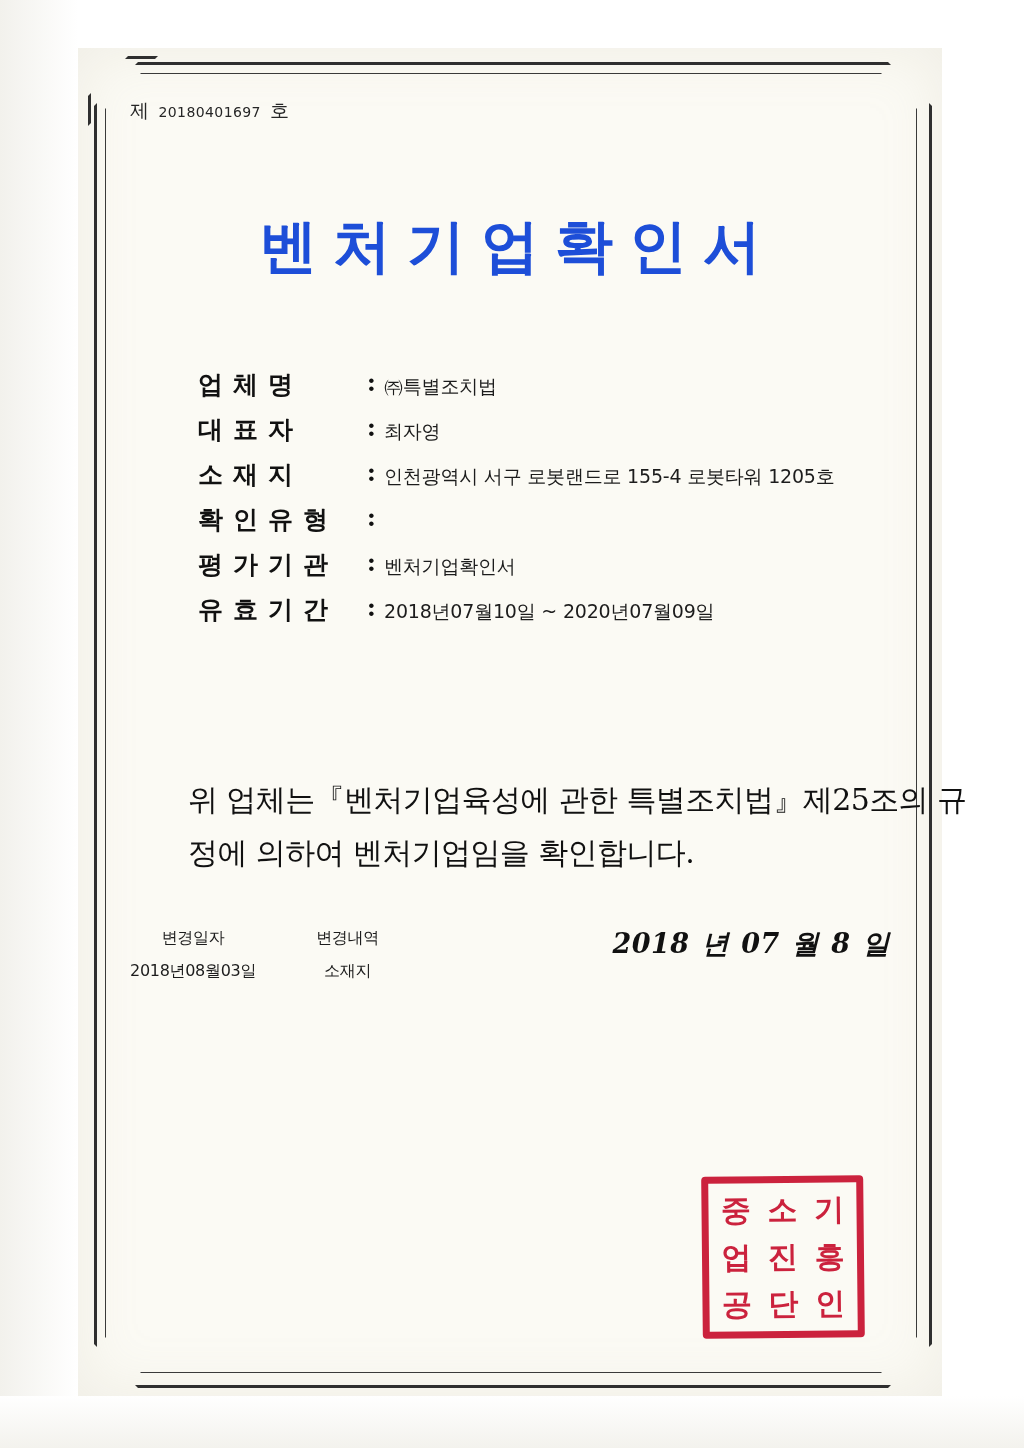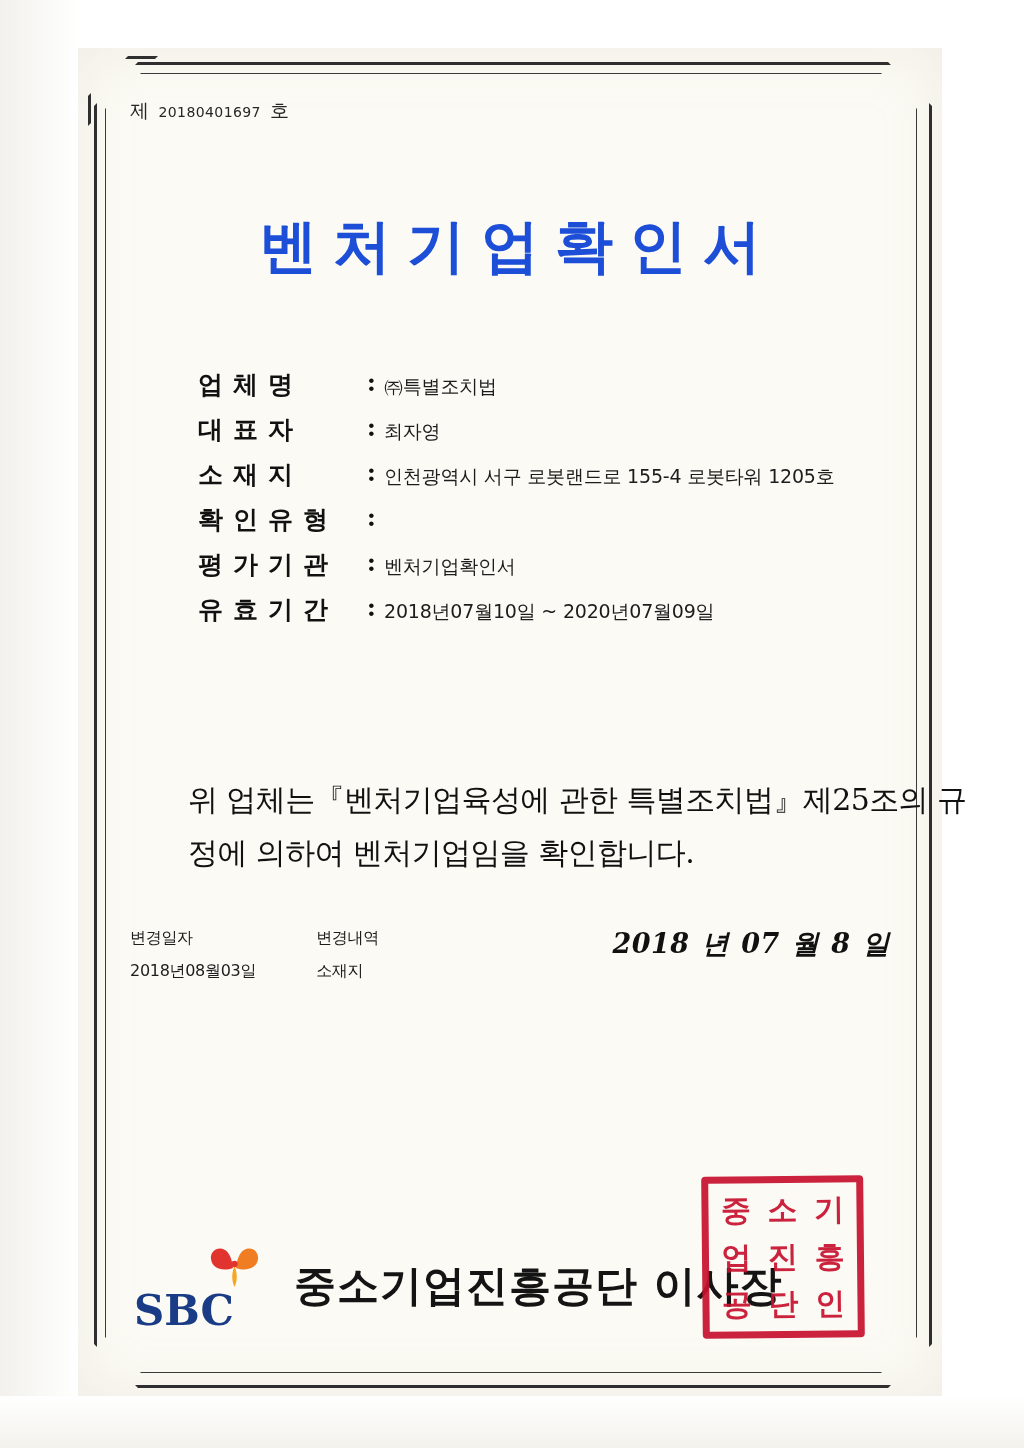--- a/index.html
+++ b/index.html
@@ -149,21 +149,21 @@
   
   .changes {
     position: absolute;
     left: 52px;
     top: 880px;
     display: flex;
     gap: 60px;
     font-size: 16px;
     color: #1c1c1c;
   }
-  .changes .col { display: flex; flex-direction: column; gap: 12px; }
+  .changes .col { display: flex; flex-direction: column; gap: 12px; align-items: center; }
   .changes .hd { letter-spacing: -0.3px; }
   .changes .vl { letter-spacing: -0.3px; }
 
   
   .issue-date {
     position: absolute;
     right: 52px;
     top: 878px;
     font-family: "DejaVu Serif", "Liberation Serif", serif;
     font-size: 27px;
@@ -344,32 +344,20 @@
 
     <div class="issue-date">
       <span>2018</span>
       <span>년</span>
       <span>07</span>
       <span>월</span>
       <span>8</span>
       <span>일</span>
     </div>
 
-    <div class="footer">
-      <div class="sbc-logo">
-        <svg class="butterfly" viewBox="0 0 58 46">
-          <path d="M27 26 C16 30 6 26 5 17 C4 9 12 4 19 8 C24 11 26 18 27 26 Z" fill="#e2342f"></path>
-          <path d="M30 26 C41 30 51 26 52 17 C53 9 45 4 38 8 C33 11 31 18 30 26 Z" fill="#f07d22"></path>
-          <path d="M28.5 24 C25 32 26 40 28.5 45 C31 40 32 32 28.5 24 Z" fill="#f5a623"></path>
-          <circle cx="28.5" cy="22" r="3.2" fill="#e2342f"></circle>
-        </svg>
-        <div class="sbc-text">SBC</div>
-      </div>
-      <div class="issuer-text">중소기업진흥공단 이사장</div>
-    </div>
 
     <div class="seal">
       <span class="glyph">중</span>
       <span class="glyph">소</span>
       <span class="glyph">기</span>
       <span class="glyph">업</span>
       <span class="glyph">진</span>
       <span class="glyph">흥</span>
       <span class="glyph">공</span>
       <span class="glyph">단</span>

